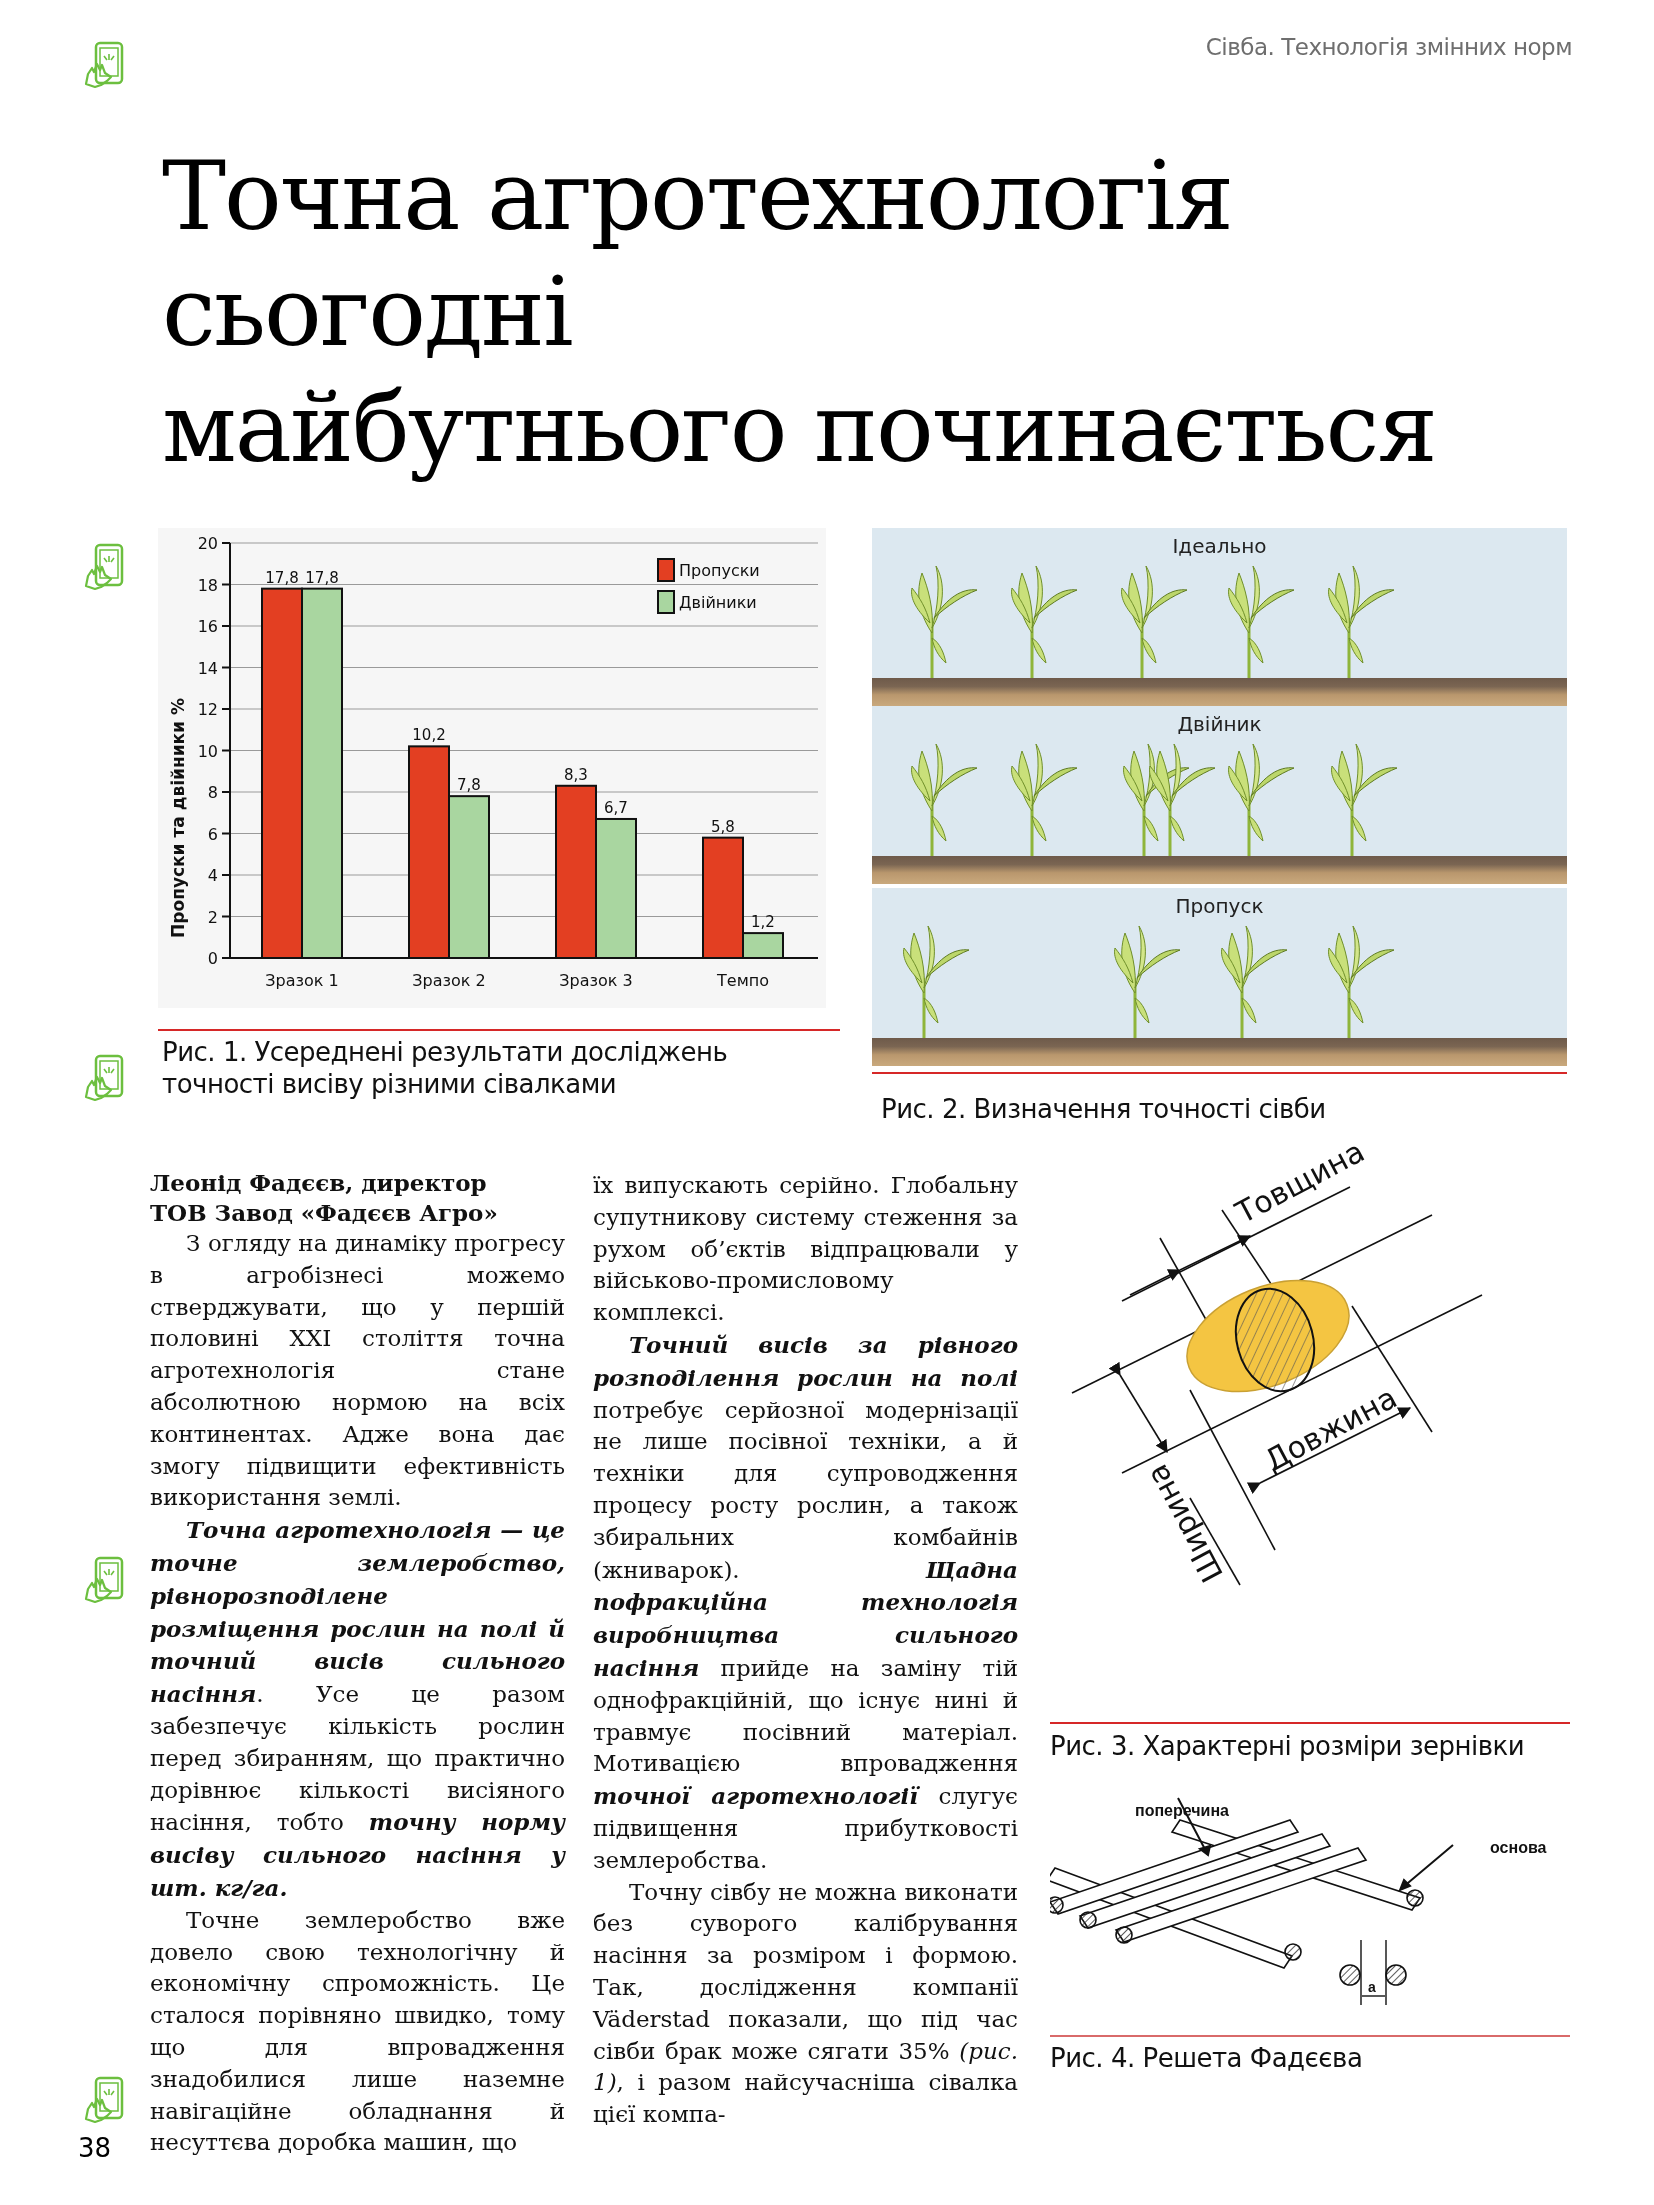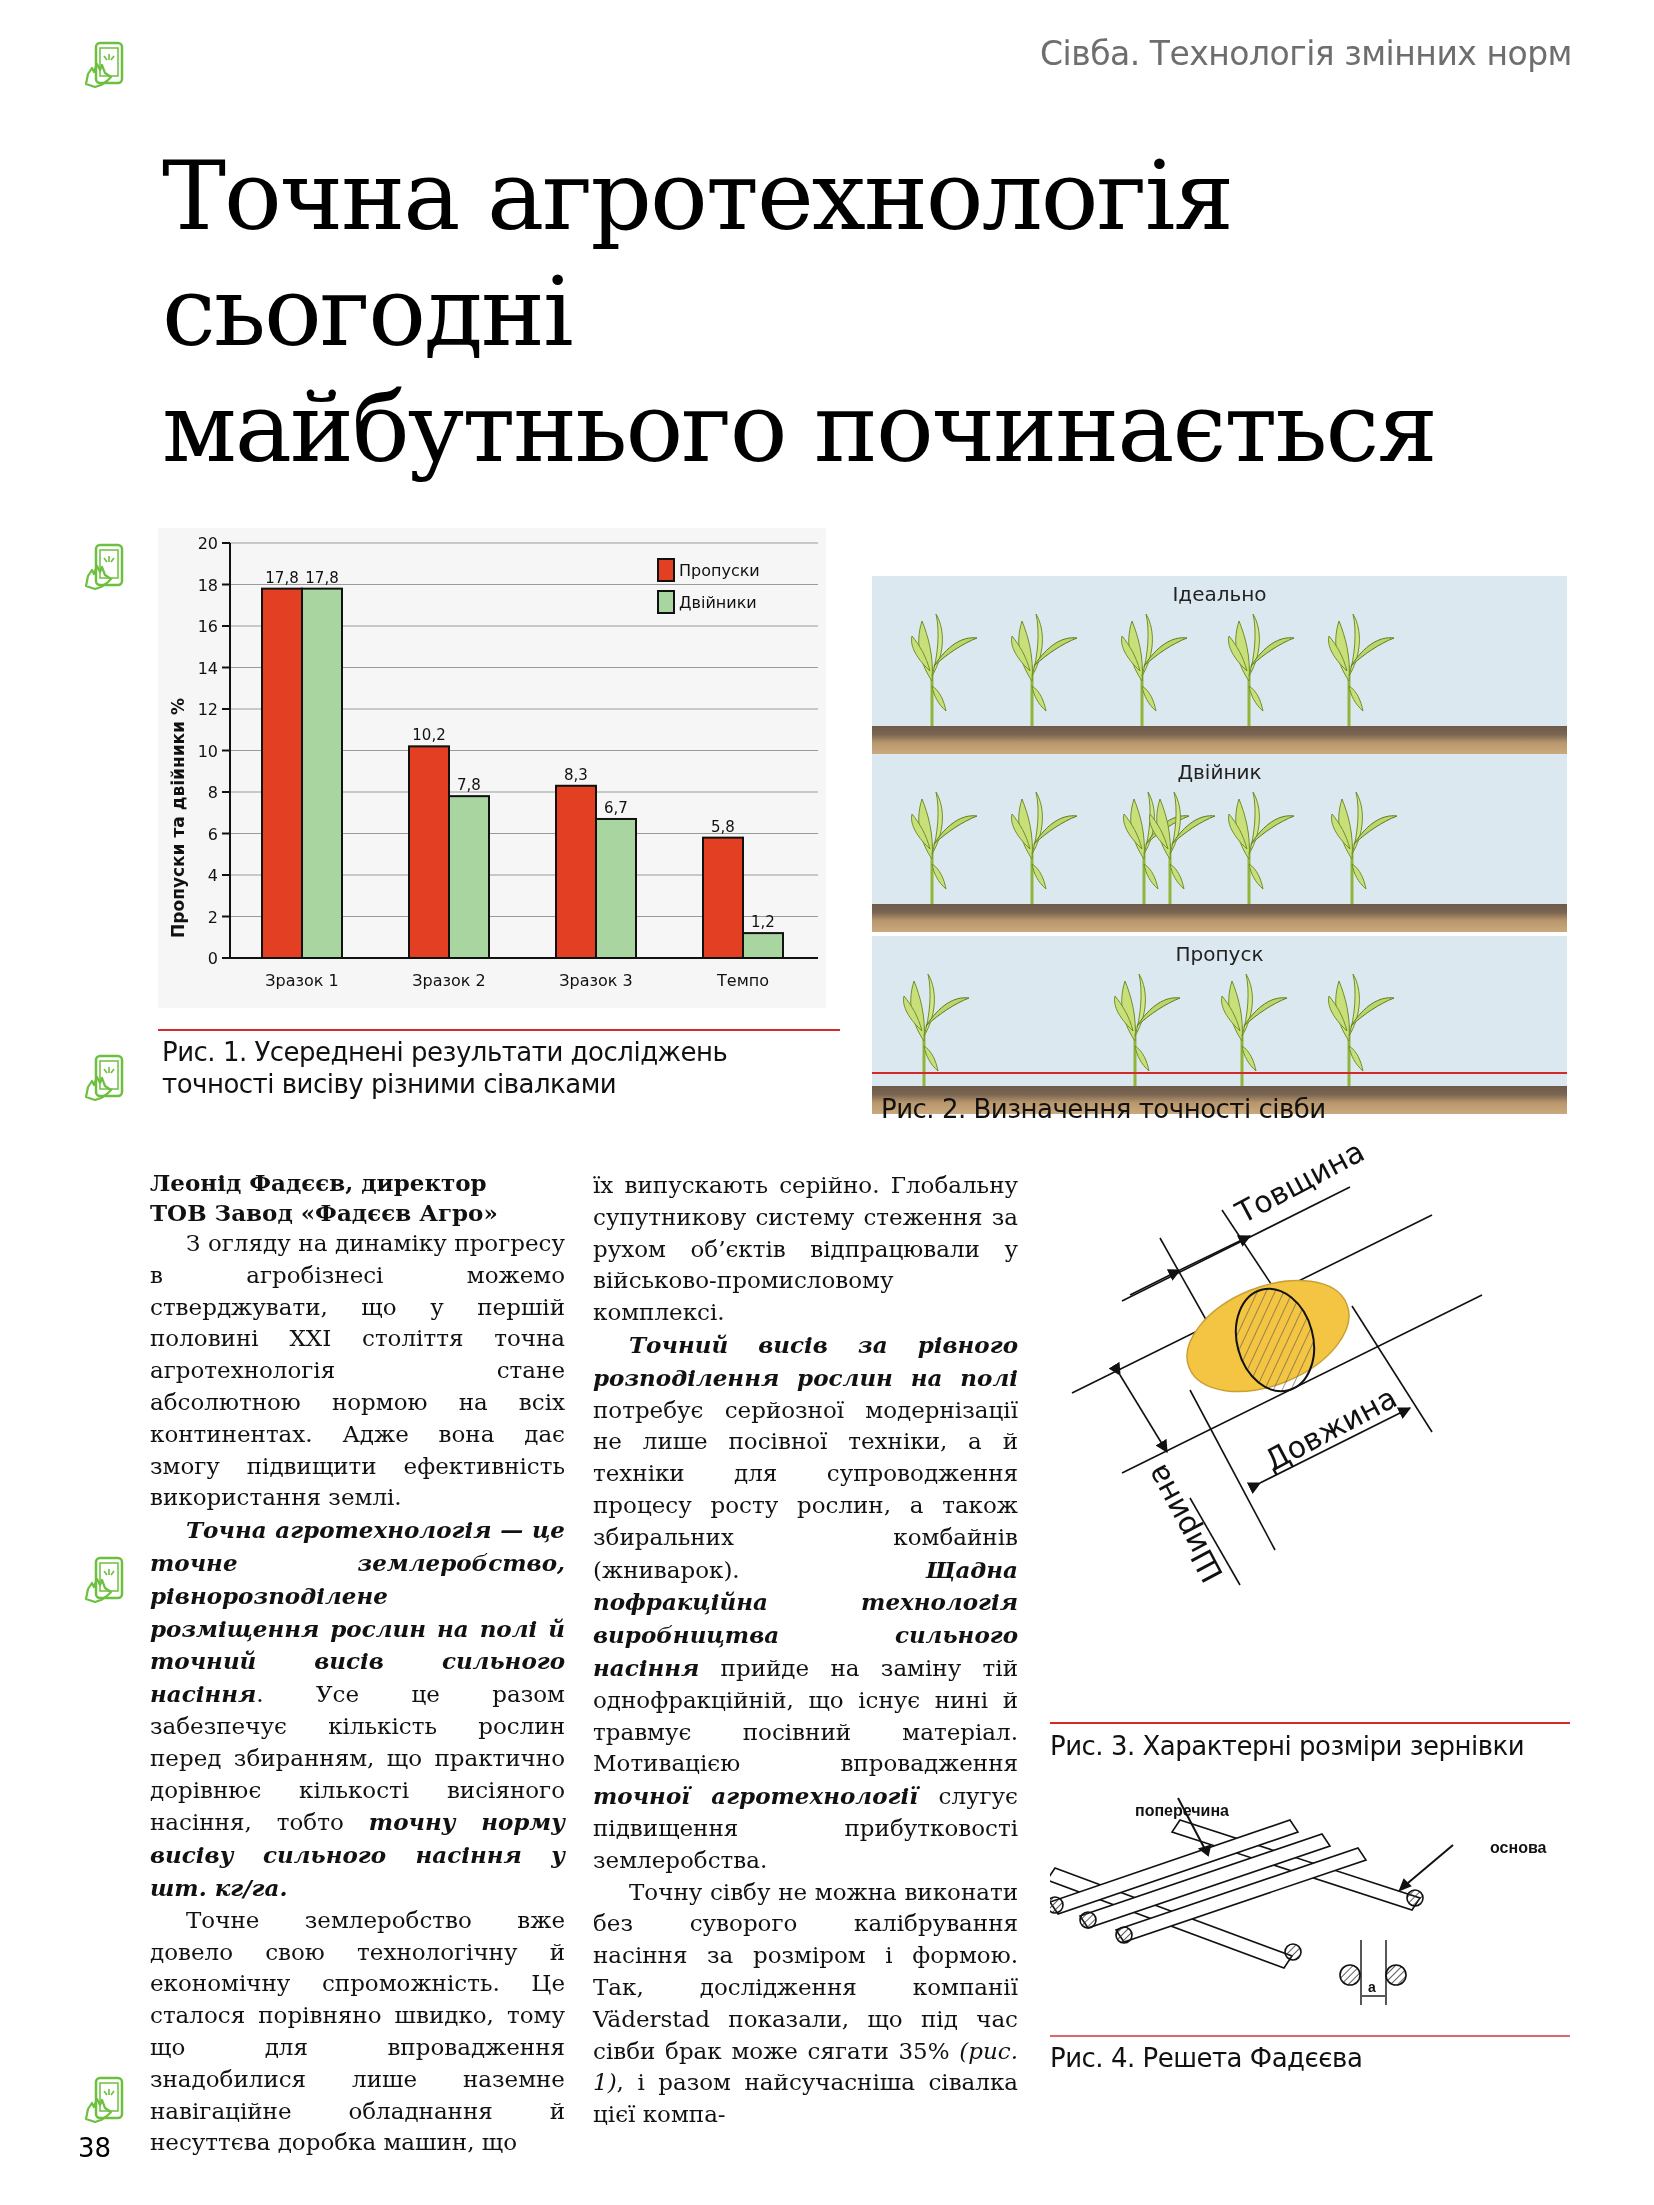--- a/index.html
+++ b/index.html
@@ -2,31 +2,31 @@
 <html><head>
 <meta charset="utf-8">
 <style>
   html, body { margin:0; padding:0; background:#fff; }
   body { width:1654px; height:2205px; position:relative; overflow:hidden; font-family:"DejaVu Serif", serif; color:#111; }
   .abs { position:absolute; }
 
   .side-icon { position:absolute; left:78px; width:52px; height:52px; }
   .side-icon svg { width:52px; height:52px; }
 
-  #running-head { right:82px; top:34px; font-family:"DejaVu Sans", sans-serif; font-size:33px; color:#6e6e6e; letter-spacing:-0.5px; white-space:nowrap; }
+  #running-head { right:82px; top:34px; font-family:"DejaVu Sans", sans-serif; font-size:23px; color:#6e6e6e; letter-spacing:-0.5px; white-space:nowrap; }
 
   #title { left:162px; top:138px; width:1440px; font-family:"DejaVu Serif", serif; font-size:96px; line-height:116px; color:#000; letter-spacing:-2px; }
   #title .b { font-weight:normal; }
   #title .n { font-weight:normal; }
 
   #chart1 { left:158px; top:528px; width:668px; height:480px; }
   .rule { position:absolute; height:2px; background:#d62828; }
   .cap { position:absolute; font-family:"DejaVu Sans", sans-serif; font-size:26px; line-height:32px; color:#111; letter-spacing:-0.5px; }
 
-  #fig2 { left:872px; top:528px; width:669px; height:540px;margin-top:48px; }
+  #fig2 { left:872px; top:528px; width:669px; height:540px; }
   .fig2-panel { position:absolute; left:0; width:695px; height:178px; background:#dce8f0; overflow:hidden; }
   .panel-label { position:absolute; left:0; width:100%; text-align:center; top:6px; font-family:"DejaVu Sans", sans-serif; font-size:20px; color:#222; }
   .soil { position:absolute; left:0; bottom:0; width:100%; height:28px; background:linear-gradient(#6e5a4a 0, #7a6552 30%, #b9976d 60%, #c9a97d 100%); }
 
   .col { position:absolute; font-family:"DejaVu Serif", serif; font-size:23px; line-height:31.8px; text-align:justify; color:#111; }
   .col p { margin:0; }
   .col .ind { text-indent:36px; }
   .bi { font-weight:bold; font-style:italic; }
   .it { font-style:italic; }
   .bold { font-weight:bold; }

